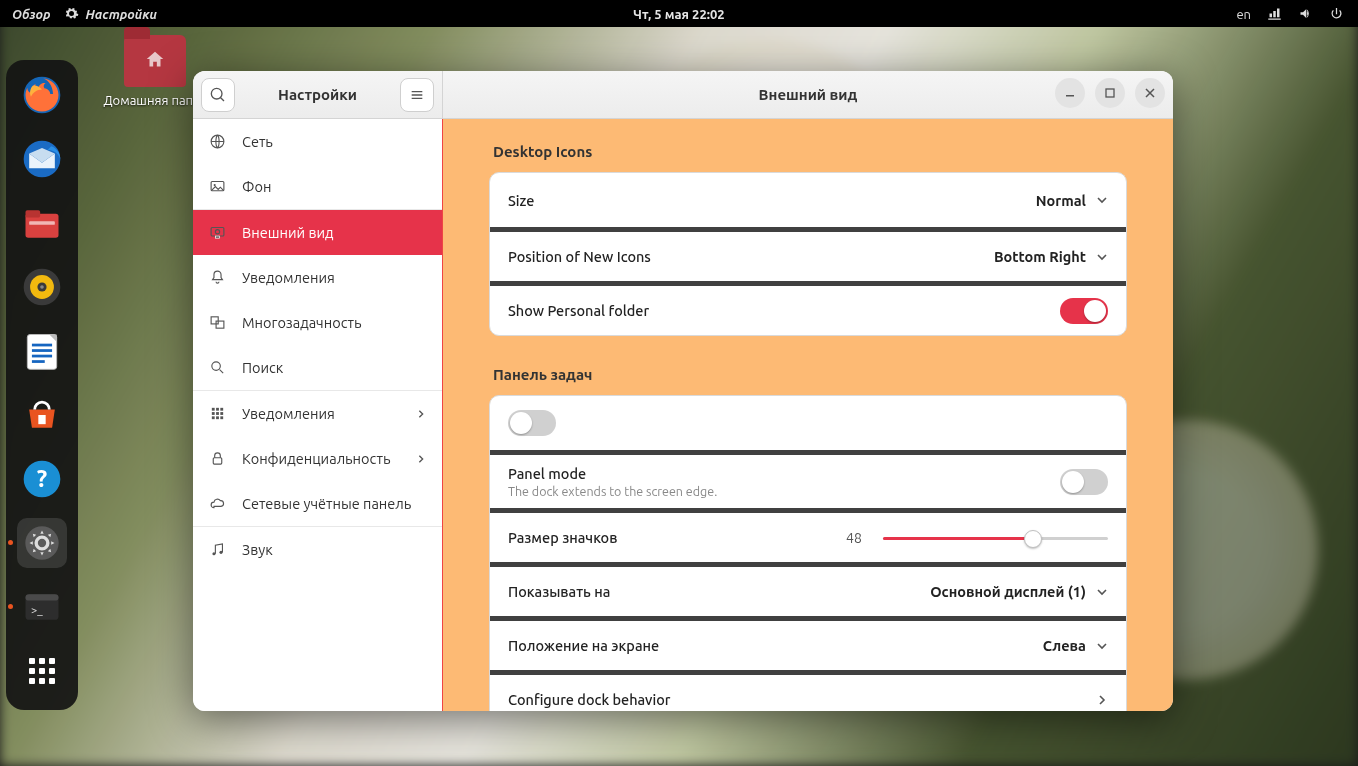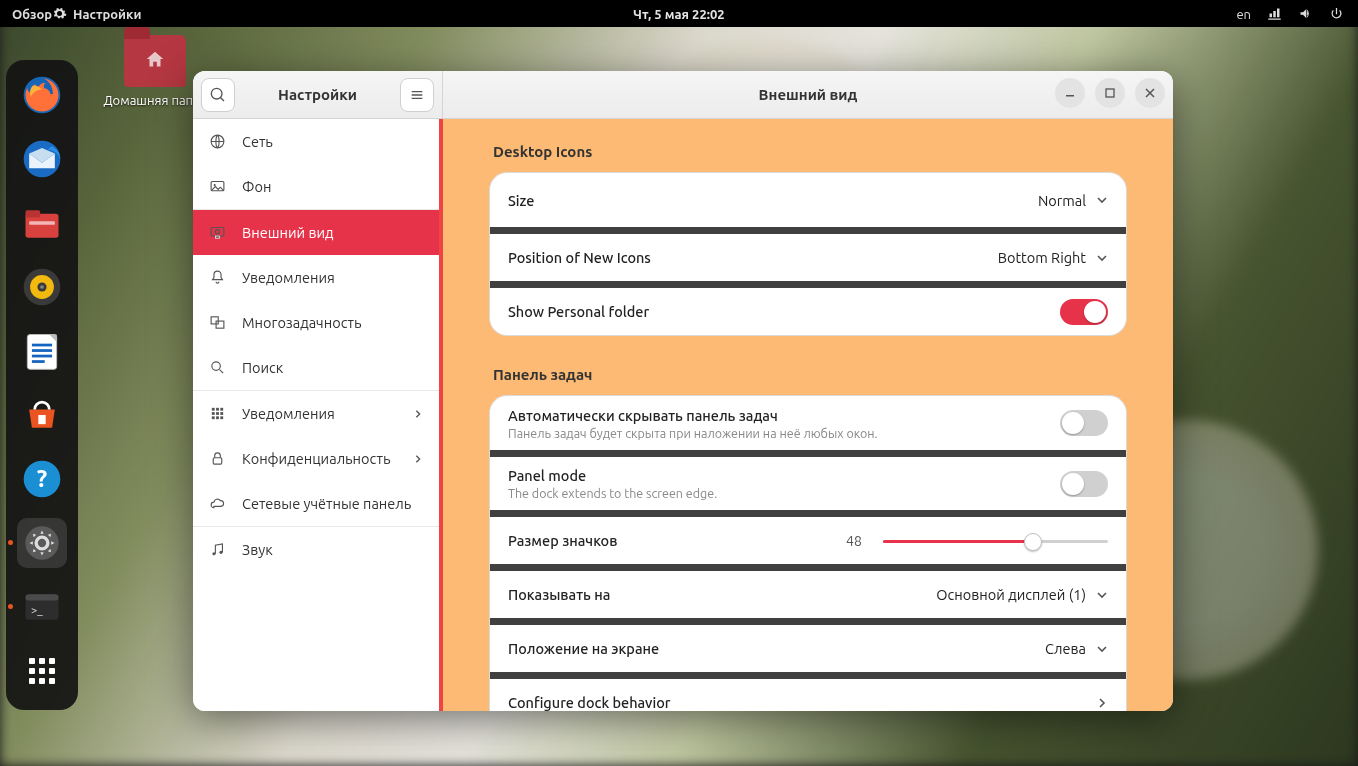--- a/index.html
+++ b/index.html
@@ -6,21 +6,21 @@
   body { width: 1358px; height: 766px; overflow: hidden; background: #1a1a1a; position: relative; }
 
   
   .wallpaper { position: absolute; inset: 0; background: linear-gradient(120deg, #3d4a2e 0%, #5e6b3f 12%, #8a9564 25%, #e8e4d8 40%, #f2f0e8 50%, #c8d0a8 62%, #4a5832 78%, #2e3a20 100%); filter: blur(6px) brightness(0.95); }
   .wallpaper::before, .wallpaper::after { content:""; position:absolute; border-radius:50%; background: radial-gradient(circle,#fafaf5 40%,#e8e0c8 70%,transparent 100%); }
   .wallpaper::before { width: 300px; height: 300px; left: 620px; top: 40px; opacity: 0.4; }
   .wallpaper::after  { width: 260px; height: 260px; right: 40px; top: 420px; opacity: 0.35; }
 
   
   .topbar { position: absolute; top: 0; left: 0; right: 0; height: 27px; background: #000; color: #ddd; display: flex; align-items: center; font-size: 13px; z-index: 100; }
-  .topbar .left-group   { display: flex; align-items: center; padding-left: 12px; }
+  .topbar .left-group   { display: flex; align-items: center; gap: 14px; padding-left: 12px; font-style: italic; }
   .topbar .center-group { position: absolute; left: 50%; transform: translateX(-50%); font-weight: 600; color:#e5e5e5; }
   .topbar .right-group  { margin-left: auto; display: flex; align-items: center; gap: 16px; padding-right: 14px; }
   .topbar .app-ind { display: flex; align-items: center; gap: 6px; font-weight: 600; }
   .topbar svg, .topbar .trayicon { fill: #ddd; width: 15px; height: 15px; }
 
   
   .dock { position: absolute; left: 6px; top: 60px; width: 72px; background: rgba(20,20,20,0.92); border-radius: 18px; padding: 10px 0 14px 0; z-index: 50; display:flex; flex-direction:column; align-items:center; gap: 14px; }
   .dock .dock-item { width: 50px; height: 50px; border-radius: 10px; display: flex; align-items: center; justify-content: center; cursor: pointer; }
   .dock .dock-item.active { background: rgba(255,255,255,0.12); }
   .dock .appgrid { display:grid; grid-template-columns:repeat(3,6px); grid-template-rows:repeat(3,6px); gap:4px; }
@@ -40,39 +40,39 @@
   .titlebar .sb-head .round-btn { width:34px; height:34px; border:1px solid #cfcfcf; border-radius:8px; background:#fff; display:flex; align-items:center; justify-content:center; cursor:pointer; }
   .titlebar .sb-head .title { flex:1; text-align:center; font-weight:700; font-size:15px; color:#333; }
   .titlebar .main-head { flex:1; display:flex; align-items:center; justify-content:center; font-weight:700; font-size:15px; color:#333; position:relative; }
   .titlebar .win-controls { position:absolute; right:8px; top:7px; display:flex; gap:10px; }
   .titlebar .win-controls .wc { width:30px; height:30px; border-radius:50%; background:#e3e3e3; display:flex; align-items:center; justify-content:center; cursor:pointer; }
   .titlebar .win-controls .wc svg{width:12px;height:12px;fill:#555;}
 
   .body { flex:1; display:flex; min-height:0; }
 
   
-  .sidebar { width:250px; border-right:4px solid #ef4444; overflow-y:auto; background:#fff; position:relative; }
+  .sidebar { width:250px; border-right:1px solid #ef4444; overflow-y:auto; background:#fff; position:relative; }
   .sidebar::-webkit-scrollbar{width:8px;} .sidebar::-webkit-scrollbar-thumb{background:#c8c8c8;border-radius:4px;}
   .sb-item { display:flex; align-items:center; height:45px; padding:0 16px; gap:16px; font-size:14.5px; color:#333; cursor:pointer; border-bottom:0; }
   .sb-item.selected { background:#e6334a; color:#fff; }
   .sb-item.selected svg{fill:#fff;stroke:#fff;}
   .sb-item svg{width:17px;height:17px;fill:#555;}
   .sb-item .chev { margin-left:auto; width:10px;height:10px;}
   .sb-sep { height:1px; background:#e8e8e8; margin:0; }
 
   
   .content { flex:1; overflow-y:auto; padding:24px 46px 0 46px; background:#fdba74; }
   .group-title { font-size:15px; font-weight:700; color:#333; margin:0 0 12px 4px; }
-  .list-box { border:1px solid #dadada; border-radius:18px; background:#fff; margin-bottom:30px; }
-  .list-row { display:flex; align-items:center; min-height:54px; padding:10px 18px; border-top:7px solid #404040; }
+  .list-box { border:1px solid #dadada; border-radius:10px; background:#fff; margin-bottom:30px; }
+  .list-row { display:flex; align-items:center; min-height:54px; padding:10px 18px; border-top:5px solid #404040; }
   .list-row:first-child{border-top:none;}
   .list-row .label-col { flex:1; display:flex; flex-direction:column; }
   .list-row .label-col .primary { font-size:14.5px; color:#222; font-weight:500; }
   .list-row .label-col .secondary { font-size:12.5px; color:#888; margin-top:2px; }
-  .list-row .value { font-size:14.5px; color:#222; margin-right:10px; font-weight:400; }
+  .list-row .value { font-size:14.5px; color:#222; margin-right:10px; font-weight:700; }
   .list-row .chev { width:12px;height:12px;fill:#666; }
 
   
   .switch { width:48px; height:26px; border-radius:13px; background:#d0d0d0; position:relative; cursor:pointer; }
   .switch::after{content:"";position:absolute;top:2px;width:22px;height:22px;border-radius:50%;background:#fff;box-shadow:0 1px 2px rgba(0,0,0,0.3);}
   .switch.off::after{left:2px;}
   .switch.on{background:#e6334a;}
   .switch.on::after{right:2px;}
 
   
@@ -360,24 +360,20 @@
           <div class="label-col">
               <span class="primary">Show Personal folder</span>
             </div>
           <div class="switch on"></div>
         </div>
       </div>
 
       <div class="group-title">Панель задач</div>
       <div class="list-box">
         <div class="list-row">
-          <div class="label-col">
-            <span class="primary">Автоматически скрывать панель задач</span>
-            <span class="secondary">Панель задач будет скрыта при наложении на неё любых окон.</span>
-          </div>
           <div class="switch off"></div>
         </div>
         <div class="list-row">
           <div class="label-col">
             <span class="primary">Panel mode</span>
             <span class="secondary">The dock extends to the screen edge.</span>
           </div>
           <div class="switch off"></div>
         </div>
         <div class="list-row">

